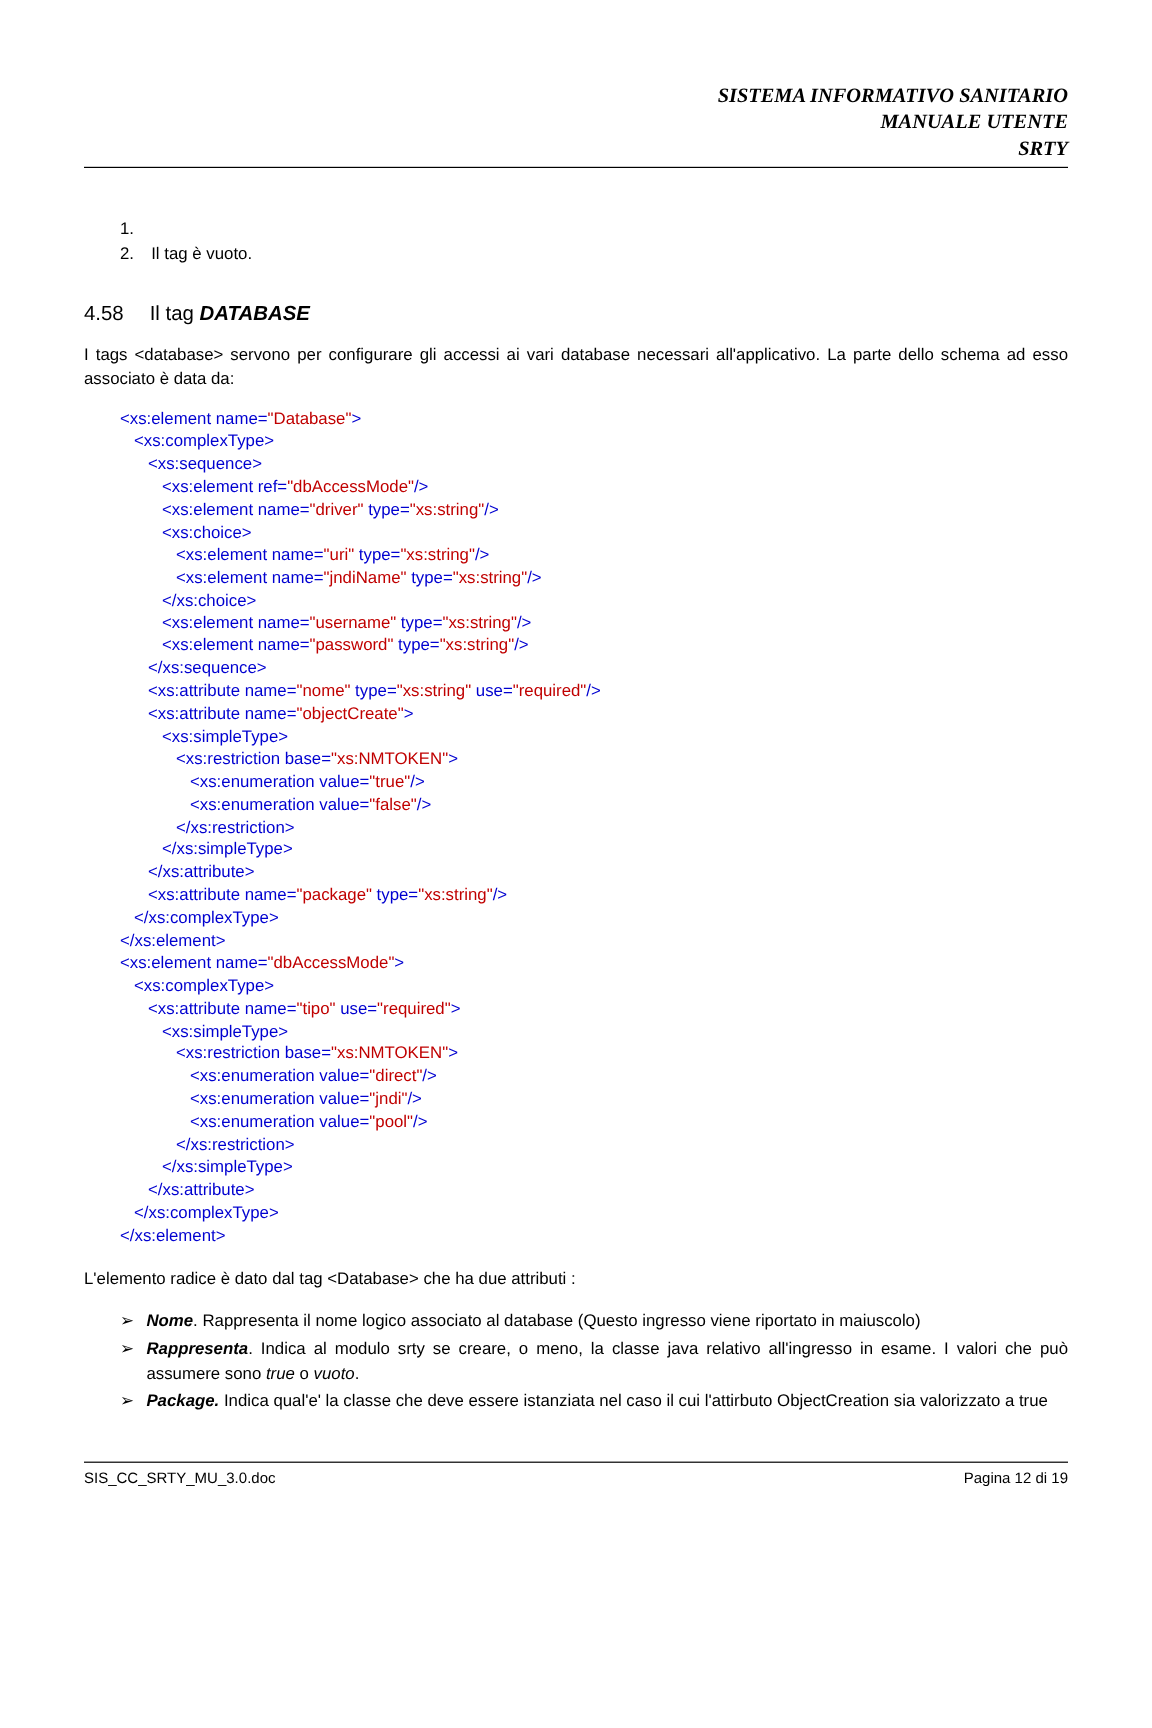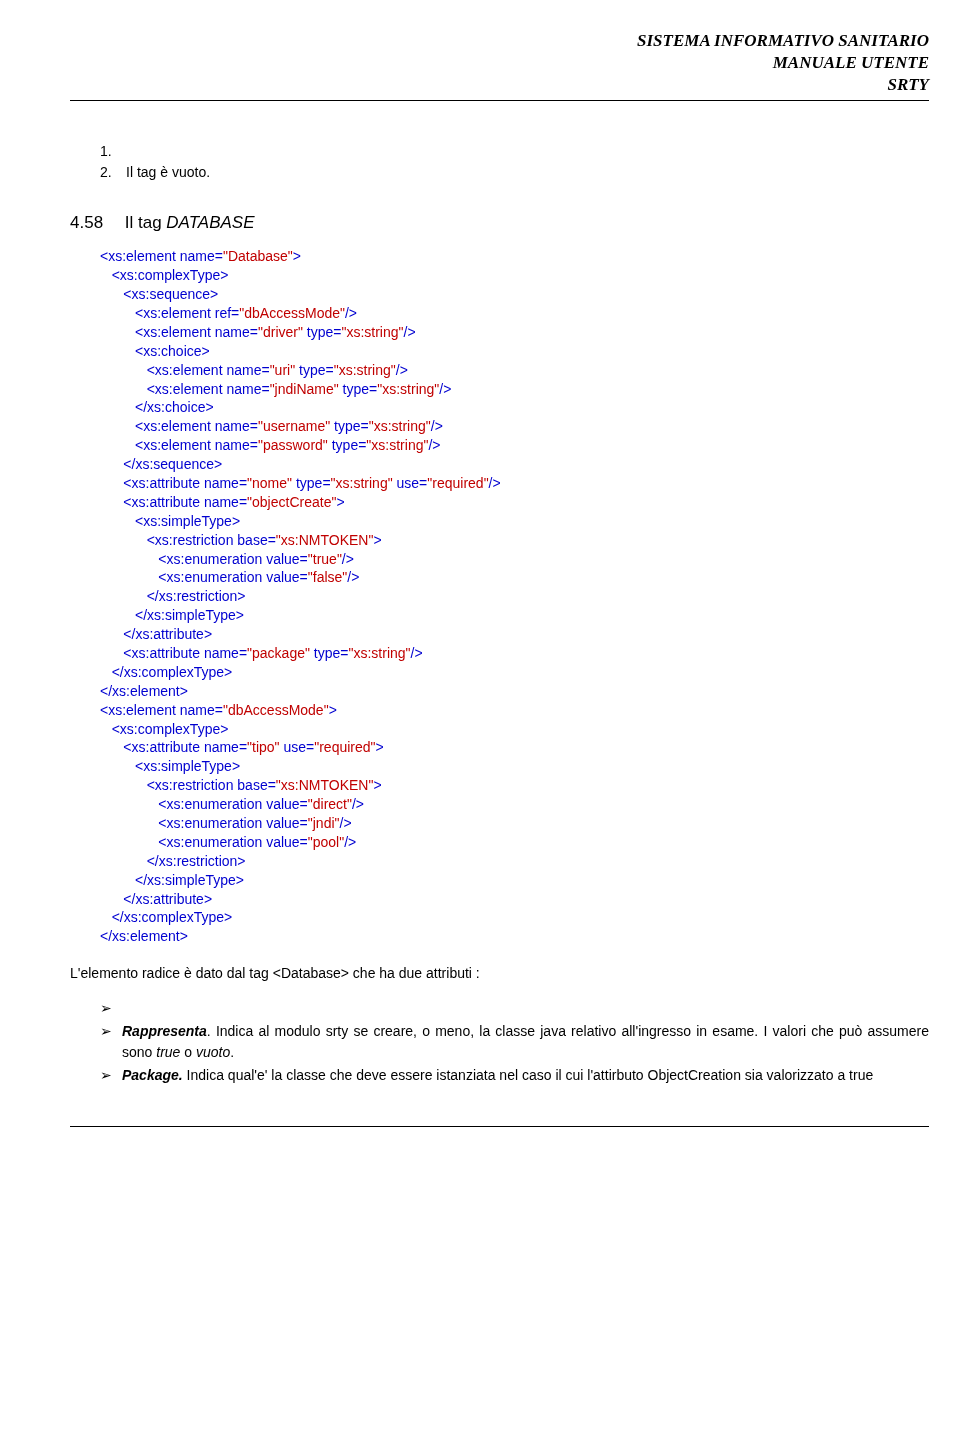--- a/index.html
+++ b/index.html
@@ -6,21 +6,22 @@
   body {
     font-family: Arial, Helvetica, sans-serif;
     background: #fff;
     width: 960px;
     margin: 0 auto;
     padding: 0;
     font-size: 14px;
     color: #000;
   }
   .page {
-    padding: 30px 31px 20px 70px;
+    padding: 30px 70px 20px 70px;
+    margin-top: 39px;
   }
   .header-block {
     text-align: right;
     font-weight: bold;
     font-style: italic;
     font-family: "Times New Roman", Times, serif;
     font-size: 17px;
     line-height: 1.3;
     margin-bottom: 4px;
   }
@@ -40,21 +41,21 @@
     line-height: 1.5;
   }
   .list-num .row { display: flex; }
   .list-num .num { width: 26px; flex-shrink: 0; }
   .h-section {
     font-size: 17px;
     margin-bottom: 14px;
   }
   .h-section .secnum { display: inline-block; width: 50px; }
   .h-section .sectitle { font-weight: normal; }
-  .h-section .sectitle b { font-weight: normal; }
+  .h-section .sectitle b { font-weight: bold; }
   .para {
     margin-bottom: 14px;
     line-height: 1.4;
     text-align: justify;
   }
   .code-block {
     font-family: Arial, Helvetica, sans-serif;
     font-size: 14px;
     color: #0000d0;
     margin: 8px 0 18px 30px;
@@ -109,20 +110,21 @@
     </div>
   </div>
 
   <div class="h-section">
     <span class="secnum">4.58</span>
     <span class="sectitle">
       <span>Il tag </span><b><i>DATABASE</i></b>
     </span>
   </div>
 
+  <p class="para">I tags &lt;database&gt; servono per configurare gli accessi ai vari database necessari all'applicativo. La parte dello schema ad esso associato è data da:</p>
 
   <div class="code-block"><span>&lt;xs:element name=</span><span class="red">"Database"</span><span>&gt;</span>
 <span>   &lt;xs:complexType&gt;</span>
 <span>      &lt;xs:sequence&gt;</span>
 <span>         &lt;xs:element ref=</span><span class="red">"dbAccessMode"</span><span>/&gt;</span>
 <span>         &lt;xs:element name=</span><span class="red">"driver"</span><span> type=</span><span class="red">"xs:string"</span><span>/&gt;</span>
 <span>         &lt;xs:choice&gt;</span>
 <span>            &lt;xs:element name=</span><span class="red">"uri"</span><span> type=</span><span class="red">"xs:string"</span><span>/&gt;</span>
 <span>            &lt;xs:element name=</span><span class="red">"jndiName"</span><span> type=</span><span class="red">"xs:string"</span><span>/&gt;</span>
 <span>         &lt;/xs:choice&gt;</span>
@@ -153,26 +155,31 @@
 <span>         &lt;/xs:simpleType&gt;</span>
 <span>      &lt;/xs:attribute&gt;</span>
 <span>   &lt;/xs:complexType&gt;</span>
 <span>&lt;/xs:element&gt;</span></div>
 
   <p class="para">L'elemento radice è dato dal tag &lt;Database&gt; che ha due attributi :</p>
 
   <div class="bullets">
     <div class="brow">
       <span class="arrow">➢</span>
+      <span><b class="bi">Nome</b><span>. Rappresenta il nome logico associato al database (Questo ingresso viene riportato in maiuscolo)</span></span>
     </div>
     <div class="brow">
       <span class="arrow">➢</span>
       <span><b class="bi">Rappresenta</b><span>. Indica al modulo srty se creare, o meno, la classe java relativo all'ingresso in esame. I valori che può assumere sono </span><i class="em">true</i><span> o </span><i class="em">vuoto</i><span>.</span></span>
     </div>
     <div class="brow">
       <span class="arrow">➢</span>
       <span><b class="bi">Package.</b><span> Indica qual'e' la classe che deve essere istanziata nel caso il cui l'attirbuto ObjectCreation sia valorizzato a true</span></span>
     </div>
   </div>
 
   <hr class="hr-bottom" style="margin-top:40px;">
+  <div class="footer">
+    <span>SIS_CC_SRTY_MU_3.0.doc</span>
+    <span>Pagina 12 di 19</span>
+  </div>
 
 </div>
 
 </body></html>

